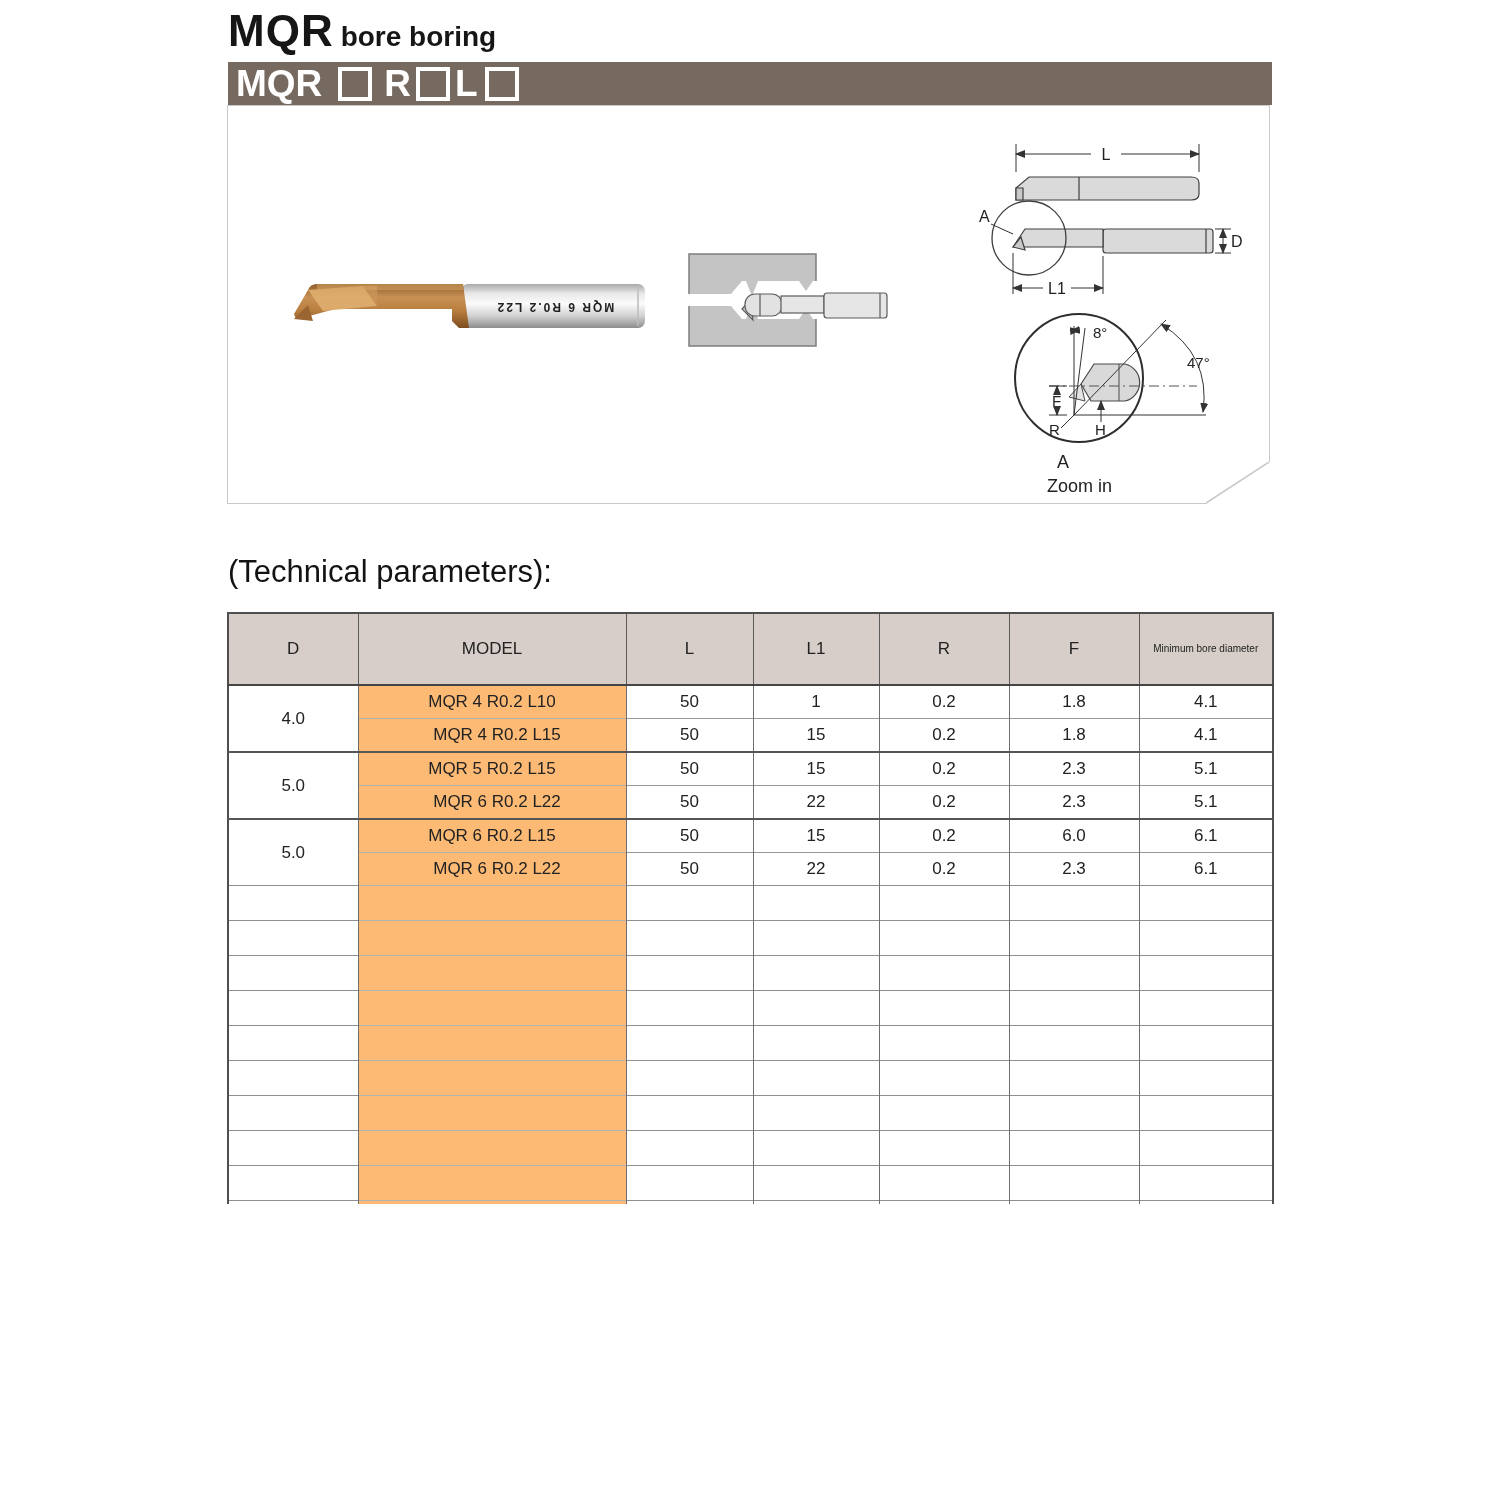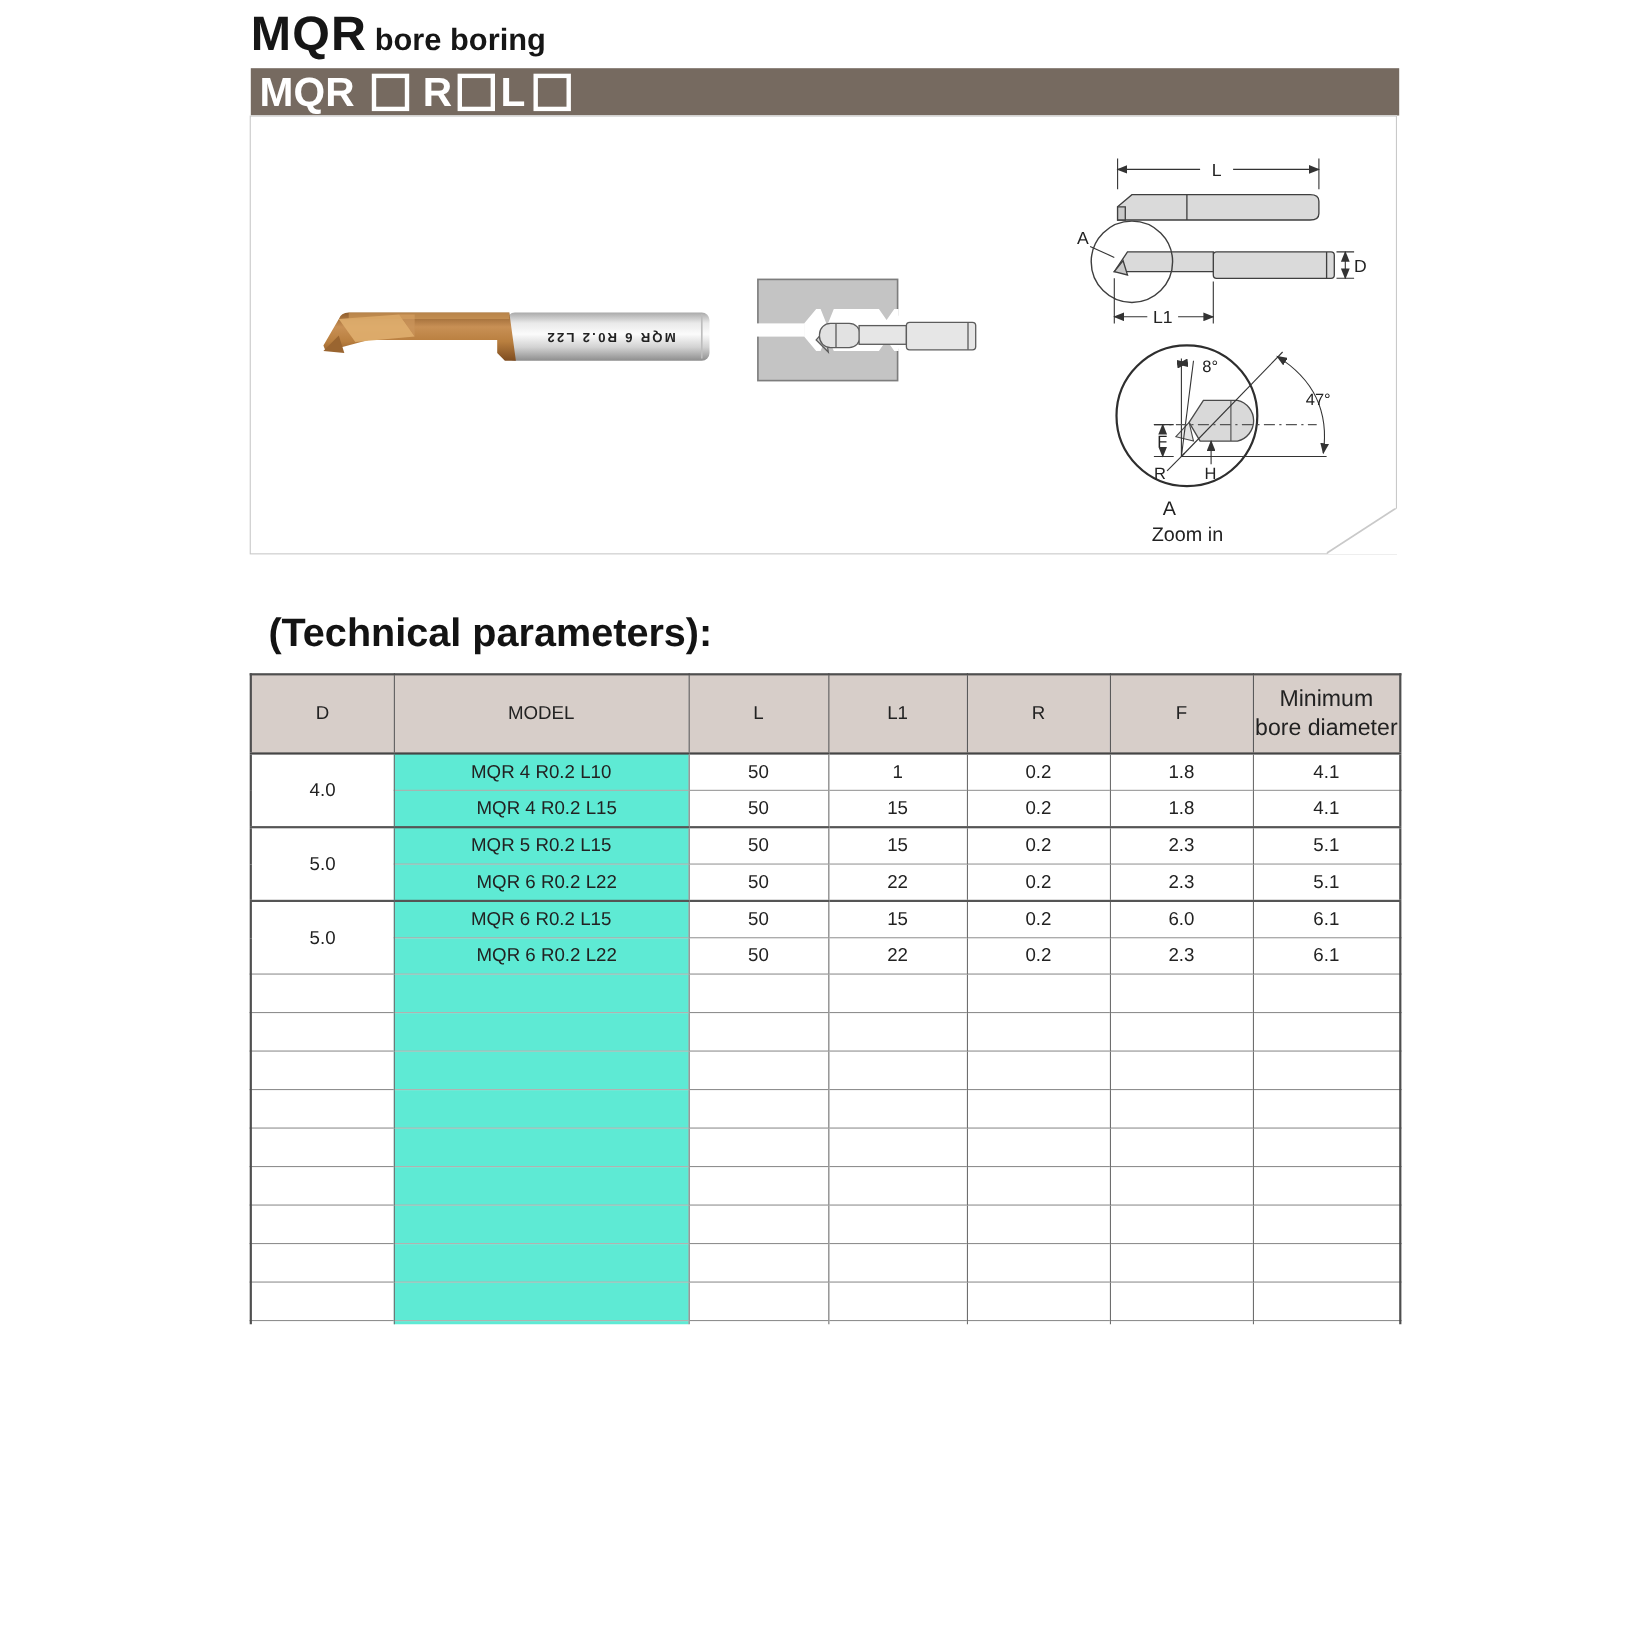--- a/index.html
+++ b/index.html
@@ -19,37 +19,37 @@
   .gap16{margin-left:16px;} .gap12{margin-left:12px;} .gap5{margin-left:5px;} .gap7{margin-left:7px;}
 
   
   .diagram-panel{position:absolute;left:227px;top:105px;width:1041px;height:397px;background:#fff;
                  border:1px solid #c9c9c9;}
   .bevel{position:absolute;right:-1px;bottom:-1px;width:64px;height:42px;}
   .abs{position:absolute;}
   svg text{font-family:"Liberation Sans",sans-serif;fill:#222;}
 
   
-  .tech-heading{position:absolute;left:228px;top:554px;font-size:36px;font-weight:bold;color:#131313;margin-left:16px;}
+  .tech-heading{position:absolute;left:228px;top:554px;font-size:31px;font-weight:normal;color:#131313;}
 
   
   .params-table{position:absolute;left:227px;top:612px;width:1045px;border-collapse:collapse;
                 table-layout:fixed;font-size:17px;color:#222;}
   .params-table th{background:#d7cec9;font-weight:normal;font-size:17px;height:68px;
                    border:1px solid #5a5a5a;text-align:center;vertical-align:middle;}
-  .params-table th.minbore-th{font-size:21px;line-height:1.25;}
+  .params-table th.minbore-th{font-size:10px;line-height:1.25;}
   .params-table td{border-left:1px solid #6e6e6e;border-right:1px solid #6e6e6e;
                    text-align:center;vertical-align:middle;height:32px;padding:0;}
   .params-table tr.empty td{height:34px;}
   .params-table{border:2px solid #4f4f4f;}
   .params-table thead th{border-bottom:2px solid #454545;}
   .params-table tr.group-start td{border-top:2px solid #555;}
   .params-table tr.inner td{border-top:1px solid #989898;}
   .params-table tr.empty td{border-top:1px solid #8f8f8f;}
-  .params-table td.model-col{background:#5eead4;text-align:center;}
+  .params-table td.model-col{background:#fdba74;text-align:center;}
   .params-table tr.inner td.model-col{border-top:1px solid #aeaeac;padding-left:10px;}
   .params-table tr.empty td.model-col{border-top:1px solid #b2b2b0;}
 </style>
 </head>
 <body>
 
 <div class="page">
 
   <div class="title-row">
     <span class="title-main">MQR</span>

